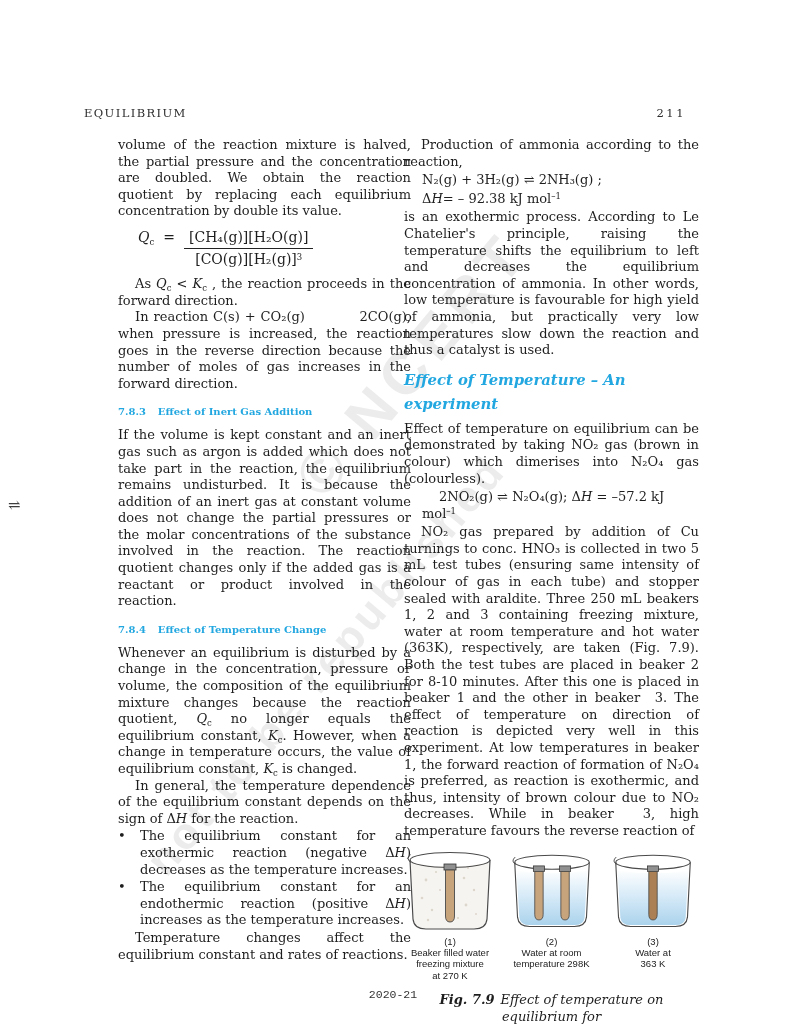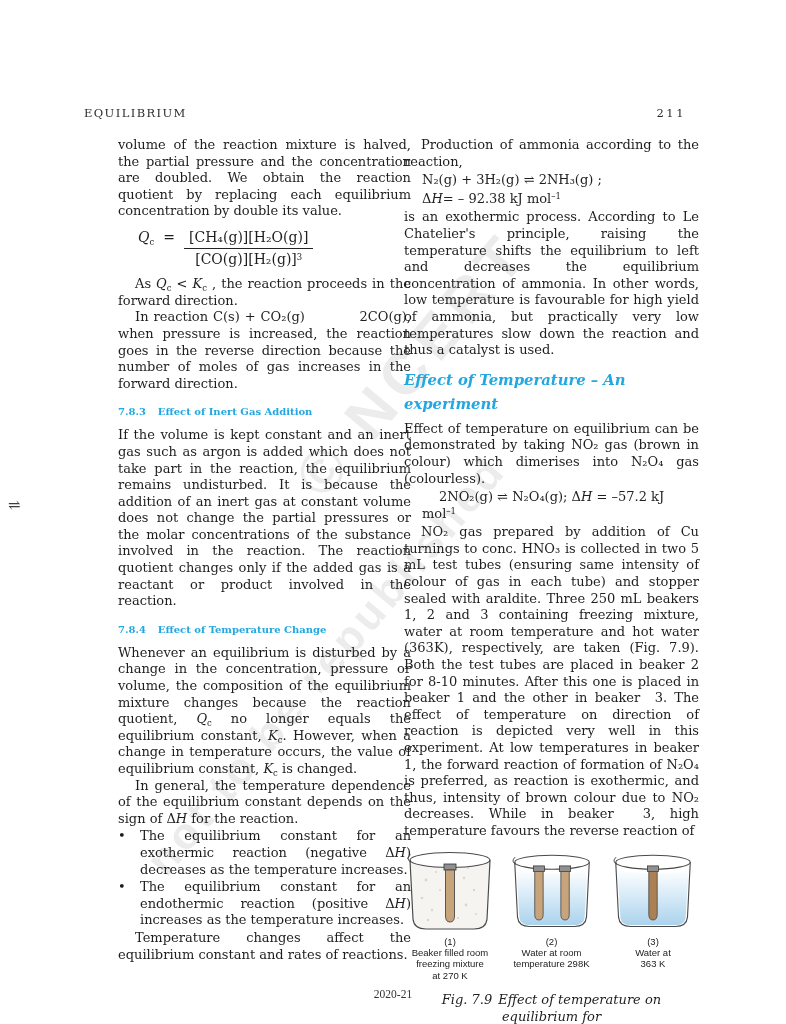--- a/index.html
+++ b/index.html
@@ -39,23 +39,23 @@
   .figure-block{margin-top:10px;}
   .figure-row{display:flex;justify-content:space-between;}
   figure{margin:0;width:92px;}
   .beaker-svg{display:block;margin:0 auto;}
   .beaker-num{font-family:"Liberation Sans",sans-serif;font-size:9.5px;line-height:11px;
        text-align:center;color:#222;margin-top:2px;}
   .beaker-caption{font-family:"Liberation Sans",sans-serif;font-size:9.5px;line-height:11.5px;
        text-align:center;color:#222;}
   .fig-caption{margin-top:10px;font-size:13px;line-height:17px;font-style:italic;
        text-align:center;}
-  .fig-label{font-weight:normal;margin-right:6px;}
+  .fig-label{font-weight:bold;margin-right:6px;}
   .page-footer{position:absolute;z-index:2;top:988px;left:0;width:786px;text-align:center;
-       font-family:Liberation Serif, serif;font-size:11.5px;color:#333;}
+       font-family:Liberation Mono, monospace;font-size:11.5px;color:#333;}
 </style>
 </head>
 <body>
 
 <div class="watermark" id="wm1">© NCERT</div>
 <div class="watermark" id="wm2">not to be republished</div>
 
 <div class="page-header">
   <span class="hdr-left">EQUILIBRIUM</span>
   <span class="hdr-right">211</span>
@@ -147,21 +147,21 @@
           <path d="M4,10 L7,69 Q8,79 20,79 L68,79 Q80,79 81,69 L84,10" fill="none" stroke="#4a4a4a" stroke-width="1.2"></path>
           <ellipse cx="44" cy="10" rx="40" ry="7.5" fill="none" stroke="#4a4a4a" stroke-width="1.1"></ellipse>
           <path d="M5,12.5 Q-0.5,9 4.5,4.5" fill="none" stroke="#4a4a4a" stroke-width="1"></path>
           <g>
             <rect x="38" y="14" width="12" height="6" fill="#909090" stroke="#333" stroke-width="0.8"></rect>
             <path d="M39.5,20 L39.5,66 Q39.5,72 44,72 Q48.5,72 48.5,66 L48.5,20 Z" fill="#c7a47c" stroke="#4a4a4a" stroke-width="0.9"></path>
           </g>
         </svg>
         <div class="beaker-num">(1)</div>
         <div class="beaker-caption">
-          <div>Beaker filled room</div>
+          <div>Beaker filled water</div>
           <div>freezing mixture</div>
           <div>at 270 K</div>
         </div>
       </figure>
 
       <figure>
         <svg class="beaker-svg" width="82" height="84" viewBox="0 0 88 84">
           <path d="M6,19 L9,69.5 Q10,77.5 20,77.5 L68,77.5 Q78,77.5 79,69.5 L82,19 Q44,25 6,19 Z" fill="url(#waterGrad)" stroke="none"></path>
           <path d="M4,10 L7,69 Q8,79 20,79 L68,79 Q80,79 81,69 L84,10" fill="none" stroke="#4a4a4a" stroke-width="1.2"></path>
           <ellipse cx="44" cy="10" rx="40" ry="7.5" fill="none" stroke="#4a4a4a" stroke-width="1.1"></ellipse>

